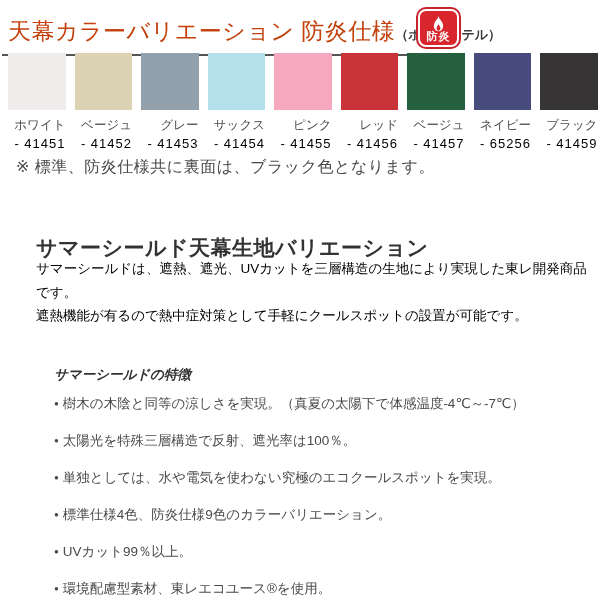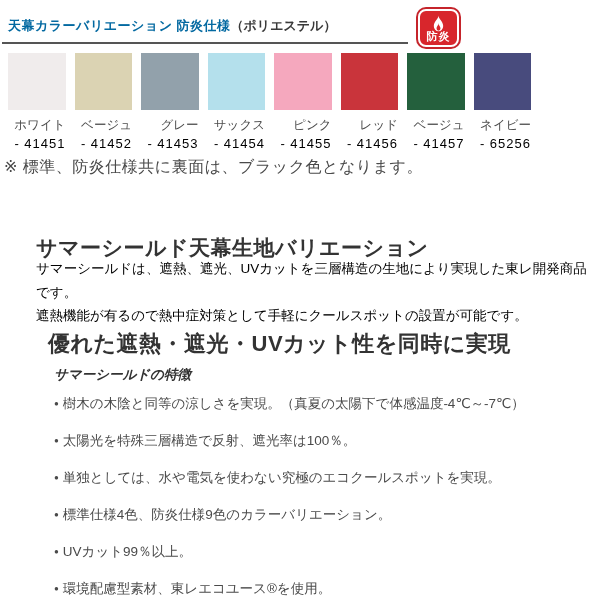--- a/index.html
+++ b/index.html
@@ -3,38 +3,38 @@
 <meta charset="utf-8">
 <style>
   * { margin:0; padding:0; box-sizing:border-box; }
   html,body { width:600px; height:600px; background:#fff; overflow:hidden;
     font-family:"Liberation Sans","DejaVu Sans",sans-serif; }
   .stage { position:relative; width:600px; height:600px; background:#fff; }
 
   
   .title-wrap { position:absolute; top:16px; left:2px; width:406px;
     border-bottom:2px solid #555; padding:0 0 7px 6px; white-space:nowrap; }
-  .title-main { font-size:13px; font-weight:bold; color:#0369a1; letter-spacing:0.5px; }
+  .title-main { font-size:23px; font-weight:normal; color:#c2410c; letter-spacing:0.5px; }
   .title-suffix { font-size:13px; font-weight:bold; color:#3a3a3a; }
 
   .badge { position:absolute; top:9px; left:418px; width:41px; height:38px;
     border-radius:8px; border:2px solid #fff; box-shadow:0 0 0 2px #c5242b;
     display:flex; flex-direction:column; align-items:center; justify-content:flex-end;
     padding-bottom:3px; }
   .badge .flame { width:15px; height:19px; position:absolute; top:3px; left:11px; }
   .badge .badge-label { font-size:11px; font-weight:bold; color:#fff; letter-spacing:1px; line-height:12px; }
 
   
   .swatch-row { position:absolute; top:53px; left:8px; display:flex; gap:9px; }
   .swatch-cell { width:57.5px; text-align:right; }
   .swatch { width:57.5px; height:57px; }
   .swatch-name { margin-top:7px; font-size:12.5px; color:#4d4d4d; white-space:nowrap; }
   .swatch-code { margin-top:2px; font-size:13px; color:#000000; letter-spacing:1px; white-space:nowrap; }
 
-  .note { position:absolute; top:157px; left:4px; font-size:16px; color:#4a4a4a; letter-spacing:0.5px; }
+  .note { position:absolute; top:157px; left:16px; font-size:16px; color:#4a4a4a; letter-spacing:0.5px; }
 
   .s2-heading { position:absolute; top:234px; left:36px; font-size:21px; font-weight:bold; color:#333; letter-spacing:0.5px; }
   .s2-para { position:absolute; top:257px; left:36px; font-size:13.5px; color:#000000; line-height:23.5px; }
 
   .f-heading { position:absolute; top:329px; left:48px; font-size:22px; font-weight:bold; color:#333; letter-spacing:0.5px; }
   .f-sub { position:absolute; top:366px; left:54px; font-size:13.5px; font-weight:bold; color:#333;font-style:italic; }
 
   .bullets { position:absolute; top:396px; left:54px; list-style:none; }
   .bullets li { display:flex; align-items:center; height:16px; margin-bottom:21px;
     font-size:13.5px; color:#4a4a4a; white-space:nowrap; }
@@ -91,31 +91,35 @@
     <div class="swatch-cell">
       <div class="swatch" style="background: rgb(36, 96, 61);"></div>
       <div class="swatch-name">ベージュ</div>
       <div class="swatch-code">- 41457</div>
     </div>
     <div class="swatch-cell">
       <div class="swatch" style="background: rgb(72, 75, 125);"></div>
       <div class="swatch-name">ネイビー</div>
       <div class="swatch-code">- 65256</div>
     </div>
+    <div class="swatch-cell">
+      <div class="swatch" style="background: rgb(55, 52, 53);"></div>
+      <div class="swatch-name">ブラック</div>
+      <div class="swatch-code">- 41459</div>
+    </div>
   </div>
 
   <div class="note">※ 標準、防炎仕様共に裏面は、ブラック色となります。</div>
 
   <div class="s2-heading">サマーシールド天幕生地バリエーション</div>
   <div class="s2-para">
     <div>サマーシールドは、遮熱、遮光、UVカットを三層構造の生地により実現した東レ開発商品です。</div>
     <div>遮熱機能が有るので熱中症対策として手軽にクールスポットの設置が可能です。</div>
   </div>
 
-  <div class="f-heading">優れた遮熱・遮光・UVカット性を同時に実現</div>
   <div class="f-sub">サマーシールドの特徴</div>
 
   <ul class="bullets">
     <li>
       <span class="dot">●</span>
       <span>樹木の木陰と同等の涼しさを実現。（真夏の太陽下で体感温度-4℃～-7℃）</span>
     </li>
     <li>
       <span class="dot">●</span>
       <span>太陽光を特殊三層構造で反射、遮光率は100％。</span>

